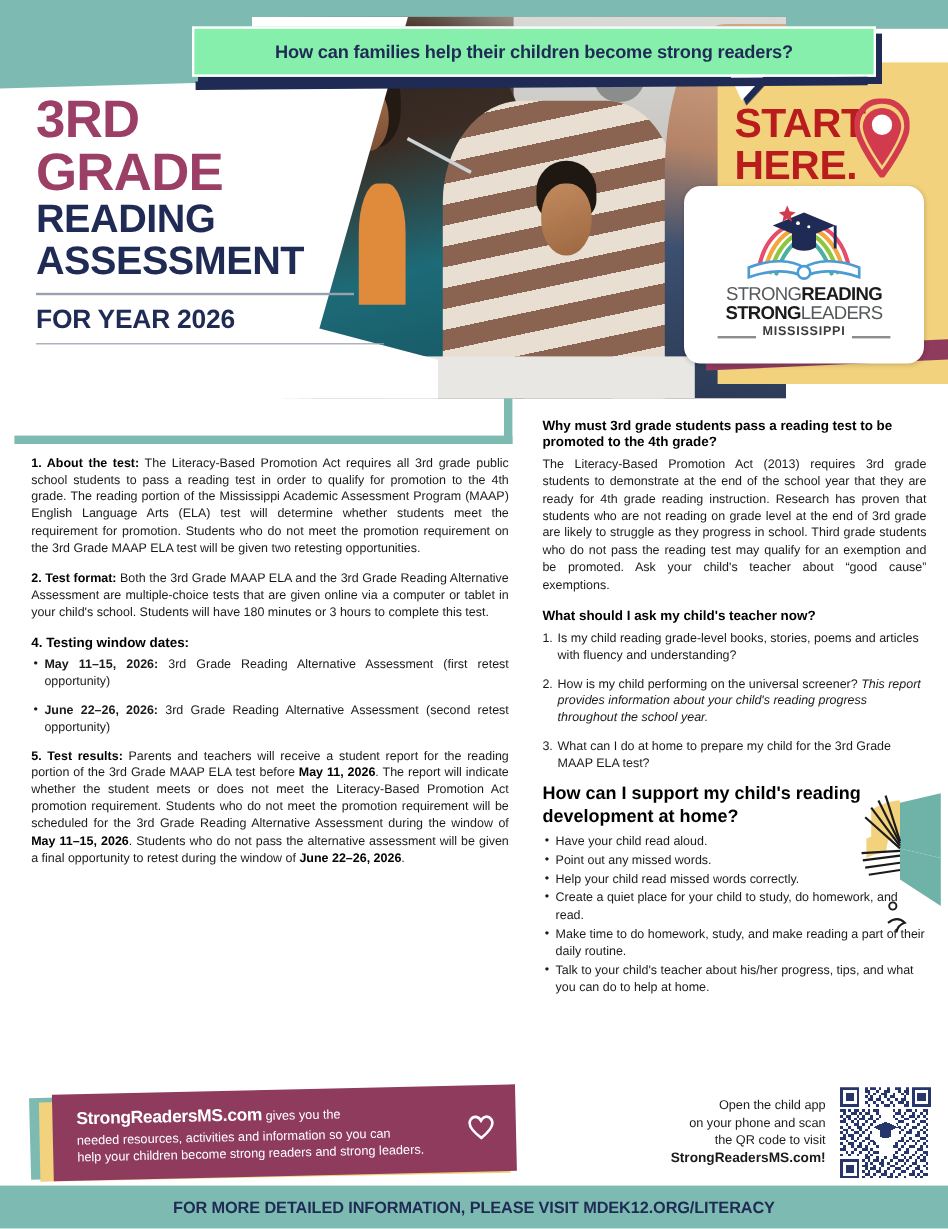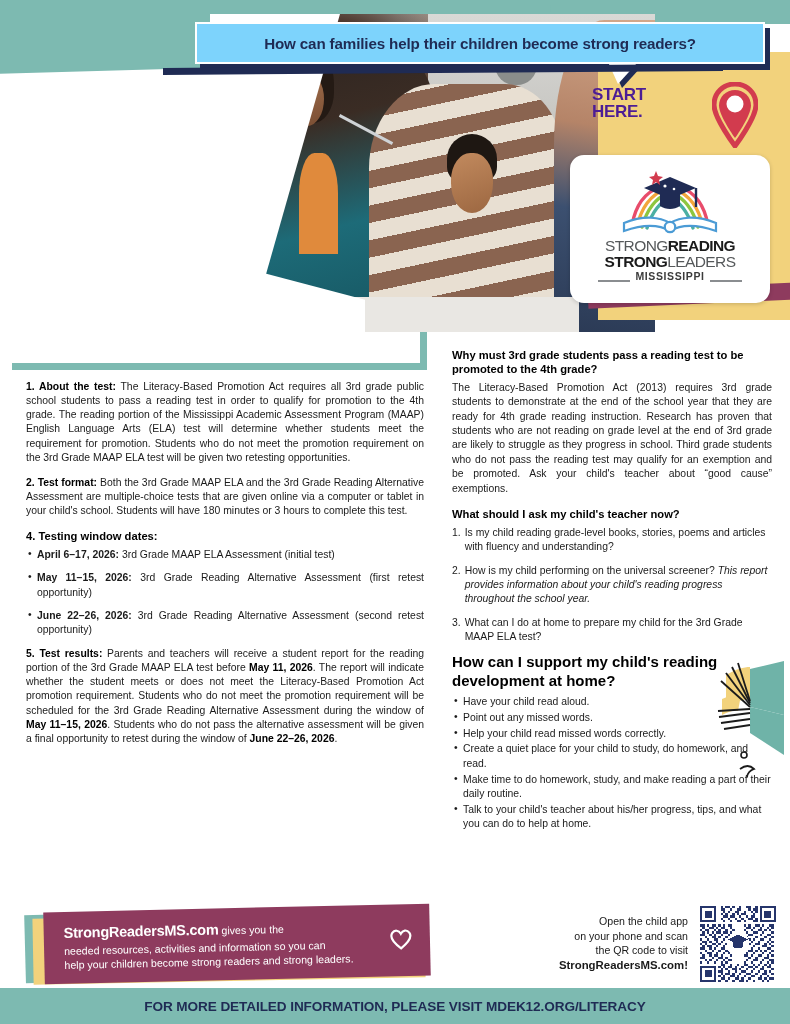--- a/index.html
+++ b/index.html
@@ -84,23 +84,23 @@
     position:absolute; left:598px; top:52px; width:200px; height:268px;
     background:#F2D27C;
   }
   .maroon-slash {
     position:absolute; left:588px; top:287px; width:212px; height:17px;
     background:#8E3B5E; transform:rotate(-2.6deg);
   }
 
   .bubble {
     position:absolute; left:160px; top:22px; width:570px; height:42px;
-    background:#7dd3fc; border:2px solid #ffffff;
+    background:#86efac; border:2px solid #ffffff;
     box-shadow: 5px 6px 0 #1F2B54;
-    display:flex; align-items:center; justify-content:center;margin-left:35px;
+    display:flex; align-items:center; justify-content:center;
   }
   .bubble-txt { font-size:15.2px; font-weight:700; color:#1F2B54; letter-spacing:-0.15px; }
   .bubble-tail {
     position:absolute; left:608px; top:62px; width:0; height:0;
     border-left:10px solid transparent; border-right:20px solid transparent;
     border-top:22px solid #ffffff;
     filter: drop-shadow(4px 4px 0 #1F2B54);
   }
   .navy-bar {
     position:absolute; left:163px; top:66px; width:560px; height:7px;
@@ -116,22 +116,22 @@
     font-size:33px; font-weight:800; color:#1F2B54; line-height:1.06;
     letter-spacing:-0.4px;
   }
   .rule { height:1.5px; background:#9aa0ad; margin:9px 0 7px 0; width:265px; }
   .t-year {
     font-size:22px; font-weight:800; color:#1F2B54; letter-spacing:-0.2px;
   }
   .rule2 { height:1.5px; background:#9aa0ad; margin:7px 0 0 0; width:290px; }
 
   .start-here {
-    position:absolute; left:592px; top:86px;
-    font-size:17px; font-weight:800; color:#4c1d95; line-height:1.02;
+    position:absolute; left:612px; top:86px;
+    font-size:34px; font-weight:800; color:#b91c1c; line-height:1.02;
     letter-spacing:-0.3px;
   }
   .pin { position:absolute; left:712px; top:82px; width:46px; height:66px; }
 
   .logo-card {
     position:absolute; left:570px; top:155px; width:200px; height:148px;
     background:#ffffff; border-radius:14px;
     box-shadow:0 1px 4px rgba(0,0,0,0.18);
     display:flex; flex-direction:column; align-items:center; justify-content:flex-start;
     padding-top:8px;
@@ -241,20 +241,29 @@
 
     <div class="yellow-block"></div>
     <div class="maroon-slash"></div>
 
     <div class="bubble">
       <span class="bubble-txt">How can families help their children become strong readers?</span>
     </div>
     <div class="bubble-tail"></div>
     <div class="navy-bar"></div>
 
+    <div class="title-wrap">
+      <div class="t-3rd">3RD</div>
+      <div class="t-grade">GRADE</div>
+      <div class="t-reading">READING</div>
+      <div class="t-assess">ASSESSMENT</div>
+      <div class="rule"></div>
+      <div class="t-year">FOR YEAR 2026</div>
+      <div class="rule2"></div>
+    </div>
 
     <div class="start-here">
       <div>START</div>
       <div>HERE.</div>
     </div>
 
     <svg class="pin" viewBox="0 0 46 66">
       <path d="M23 2 C11 2 2 11 2 23 C2 36 23 64 23 64 C23 64 44 36 44 23 C44 11 35 2 23 2 Z" fill="none" stroke="#D23B4E" stroke-width="5"></path>
       <path d="M23 8 C14 8 7 15 7 23.5 C7 34 23 56 23 56 C23 56 39 34 39 23.5 C39 15 32 8 23 8 Z" fill="#D23B4E"></path>
       <circle cx="23" cy="22" r="8.5" fill="#ffffff"></circle>
@@ -296,21 +305,20 @@
 
   <div class="col-left">
 
     <div class="p"><b>1. About the test:</b><span> The Literacy-Based Promotion Act requires all 3rd grade public school students to pass a reading test in order to qualify for promotion to the 4th grade. The reading portion of the Mississippi Academic Assessment Program (MAAP) English Language Arts (ELA) test will determine whether students meet the requirement for promotion. Students who do not meet the promotion requirement on the 3rd Grade MAAP ELA test will be given two retesting opportunities.</span></div>
 
     <div class="p"><b>2. Test format:</b><span> Both the 3rd Grade MAAP ELA and the 3rd Grade Reading Alternative Assessment are multiple-choice tests that are given online via a computer or tablet in your child's school. Students will have 180 minutes or 3 hours to complete this test.</span></div>
 
 
     <div class="h-sub">4. Testing window dates:</div>
     <ul class="bullets">
-      <li><b>April 6–17, 2026:</b><span> 3rd Grade MAAP ELA Assessment (initial test)</span></li>
       <li><b>May 11–15, 2026:</b><span> 3rd Grade Reading Alternative Assessment (first retest opportunity)</span></li>
       <li><b>June 22–26, 2026:</b><span> 3rd Grade Reading Alternative Assessment (second retest opportunity)</span></li>
     </ul>
 
     <div class="p"><b>5. Test results:</b><span> Parents and teachers will receive a student report for the reading portion of the 3rd Grade MAAP ELA test before </span><b>May 11, 2026</b><span>. The report will indicate whether the student meets or does not meet the Literacy-Based Promotion Act promotion requirement. Students who do not meet the promotion requirement will be scheduled for the 3rd Grade Reading Alternative Assessment during the window of </span><b>May 11–15, 2026</b><span>. Students who do not pass the alternative assessment will be given a final opportunity to retest during the window of </span><b>June 22–26, 2026</b><span>.</span></div>
   </div>
 
   <div class="col-right">
     <div class="h-sub">Why must 3rd grade students pass a reading test to be promoted to the 4th grade?</div>
     <div class="r-para">The Literacy-Based Promotion Act (2013) requires 3rd grade students to demonstrate at the end of the school year that they are ready for 4th grade reading instruction. Research has proven that students who are not reading on grade level at the end of 3rd grade are likely to struggle as they progress in school. Third grade students who do not pass the reading test may qualify for an exemption and be promoted. Ask your child's teacher about “good cause” exemptions.</div>

